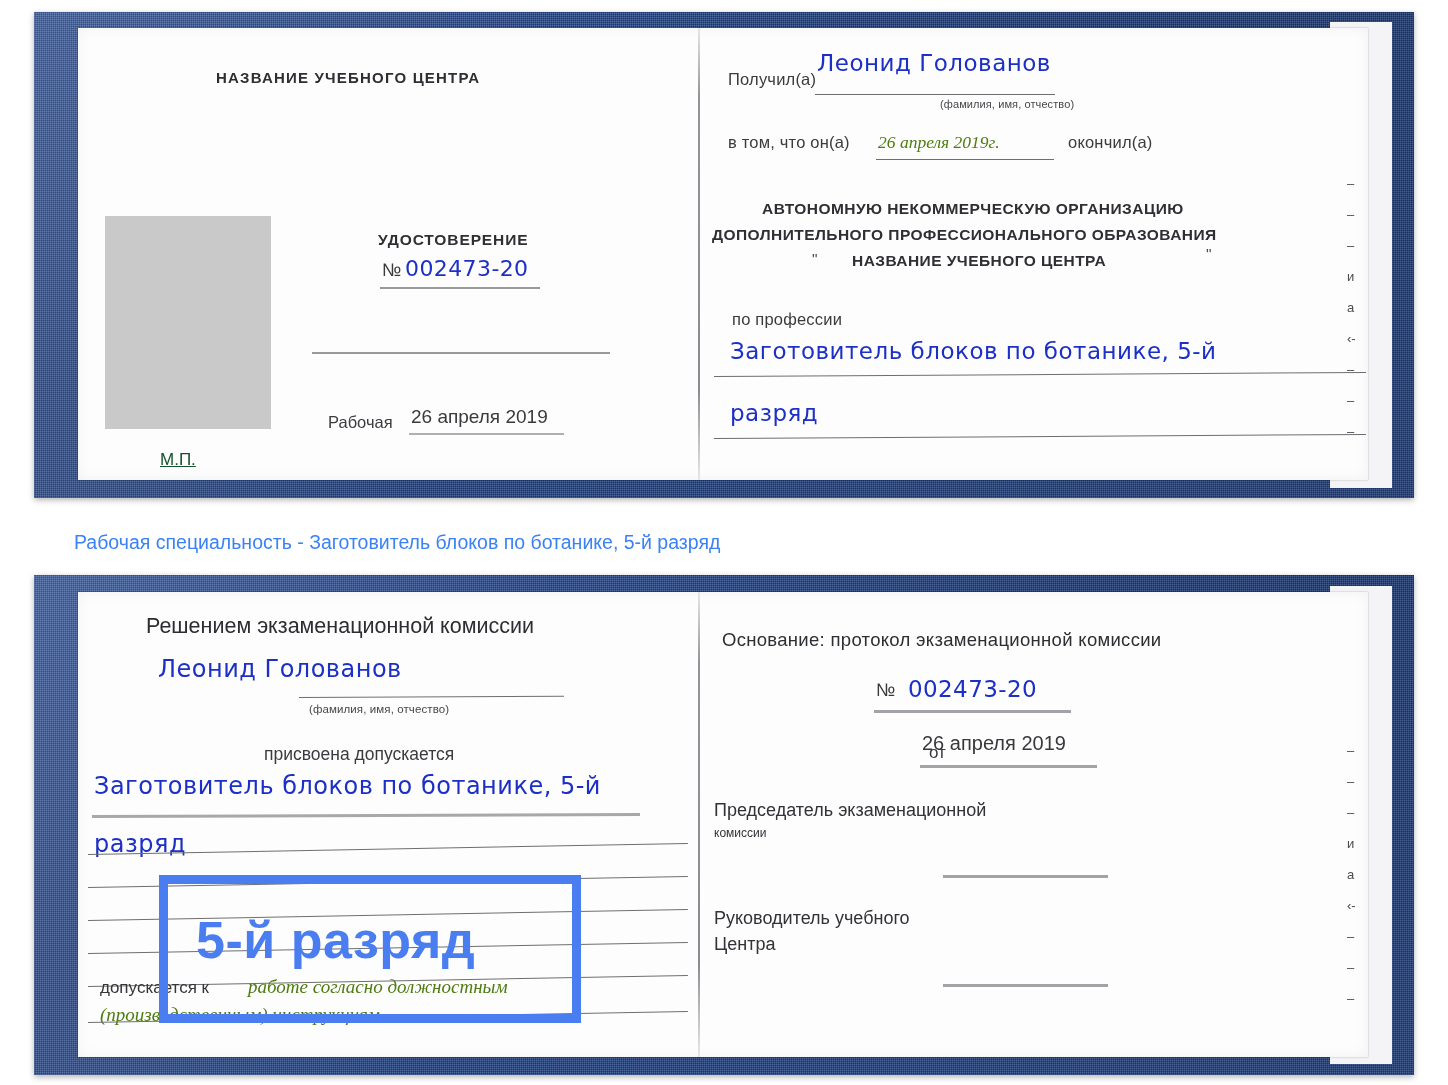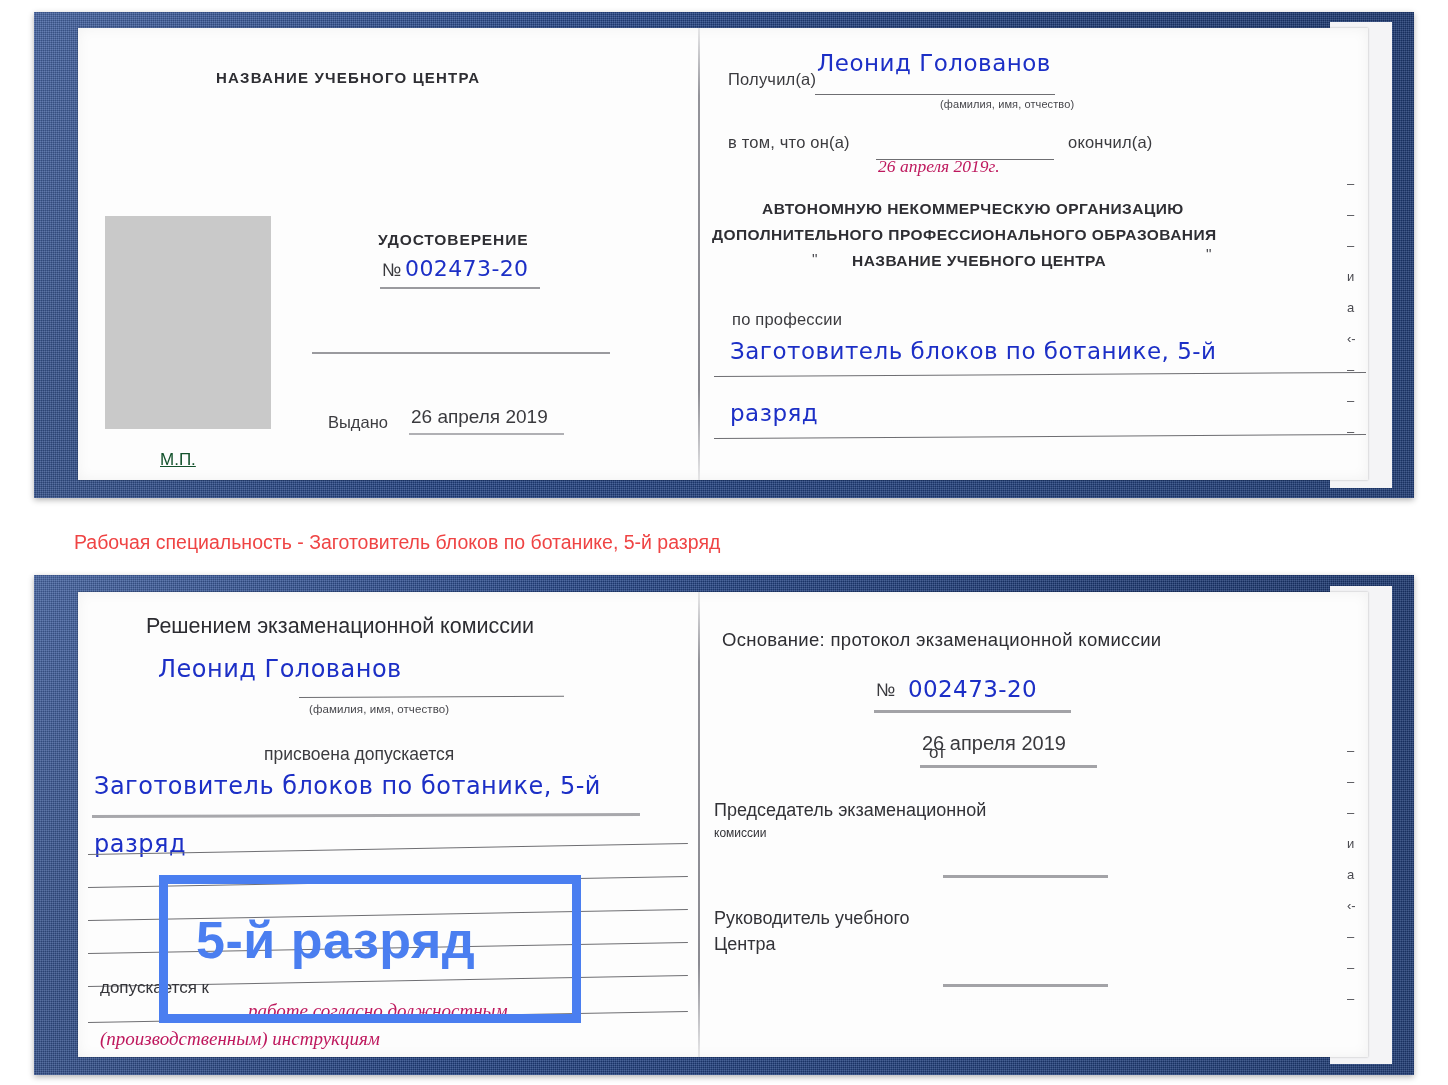--- a/index.html
+++ b/index.html
@@ -64,32 +64,32 @@
   .pg { position: absolute; z-index: 3; }
 
   
   .lbl       { color: #3b3b3f; font-size: 15.5px; letter-spacing: .2px; white-space: nowrap; }
   .lbl-sm    { color: #47474c; font-size: 11px; letter-spacing: .1px; white-space: nowrap; }
   .caps      { color: #2e2e33; font-size: 15.5px; font-weight: bold; letter-spacing: .35px; white-space: nowrap; }
   .caps-t    { color: #2e2e33; font-size: 15px; font-weight: bold; letter-spacing: 1.2px; white-space: nowrap; }
   .hand      { color: #1c2fc6; font-size: 22px; font-family: "DejaVu Sans", sans-serif; font-style: normal; white-space: nowrap; letter-spacing:.4px; }
   .hand-lg   { color: #1c2fc6; font-size: 23px; font-family: "DejaVu Sans", sans-serif; white-space: nowrap; letter-spacing:.5px; }
   .typed     { color: #3c3c40; font-size: 17px; white-space: nowrap; }
-  .typed-it  { color: #be185d; font-size: 17px; font-family: "Liberation Serif", serif; font-style: italic; white-space: nowrap; margin-top: 24px; }
+  .typed-it  { color: #4d7c0f; font-size: 17px; font-family: "Liberation Serif", serif; font-style: italic; white-space: nowrap; }
   .rule      { position: absolute; background: #9a9a9e; height: 2px; }
   .rule-thin { position: absolute; background: #6e6e72; height: 1px; }
   .photo     { position: absolute; background: #c9c9c9; }
 
   
   .edge-stub { position: absolute; color: #4a4a50; font-size: 13px; }
 
   
   #caption {
     position: absolute;
-    color: #ef4444;
+    color: #3b82f6;
     font-size: 19.5px;
     white-space: nowrap;
   }
 
   
   #highlight-box {
     position: absolute;
     border: 9px solid #4a7ef0;
     z-index: 9;
     background: transparent;
@@ -132,21 +132,21 @@
       <div class="photo" style="left:27px; top:188px; width:166px; height:213px;"></div>
 
       <div class="caps" style="position:absolute; left:300px; top:203px; letter-spacing:.9px;">УДОСТОВЕРЕНИЕ</div>
 
       <div class="typed" style="position:absolute; left:304px; top:232px; font-size:18px; color:#3a3a3e;">№</div>
       <div class="hand" style="position:absolute; left:327px; top:228px;">002473-20</div>
       <div class="rule" style="left:302px; top:259px; width:160px;"></div>
 
       <div class="rule" style="left:234px; top:324px; width:298px;"></div>
 
-      <div class="typed" style="position:absolute; left:250px; top:385px; font-size:16.5px; color:#3c3c40;">Выдано</div>
+      <div class="typed" style="position:absolute; left:250px; top:385px; font-size:16.5px; color:#3c3c40;">Рабочая</div>
       <div class="typed" style="position:absolute; left:333px; top:378px; font-size:19px; color:#3a3a3e;">26 апреля 2019</div>
       <div class="rule" style="left:331px; top:405px; width:155px; height:2px; background:#b0b0b4;"></div>
 
       <div class="typed" style="position:absolute; left:82px; top:422px; font-size:17px; color:#14532d;text-decoration:underline;">М.П.</div>
     </div>
 
     <div class="pg" style="left:622px; top:0; width:668px; height:452px;">
 
       <div class="lbl" style="position:absolute; left:28px; top:42px; font-size:16.5px;">Получил(а)</div>
       <div class="hand-lg" style="position:absolute; left:117px; top:22px;">Леонид Голованов</div>

